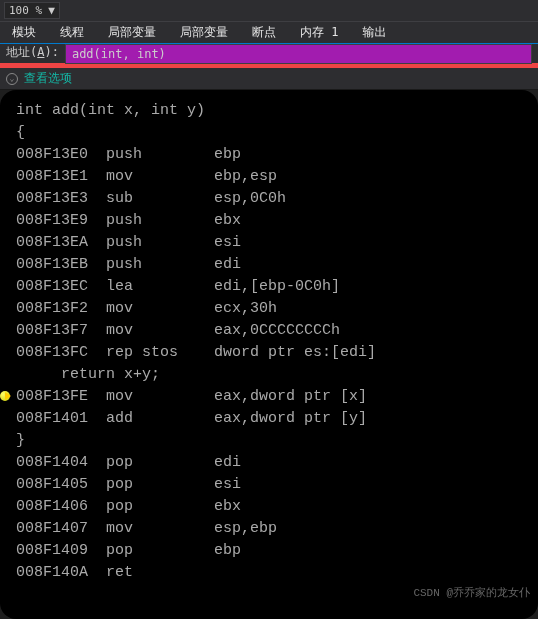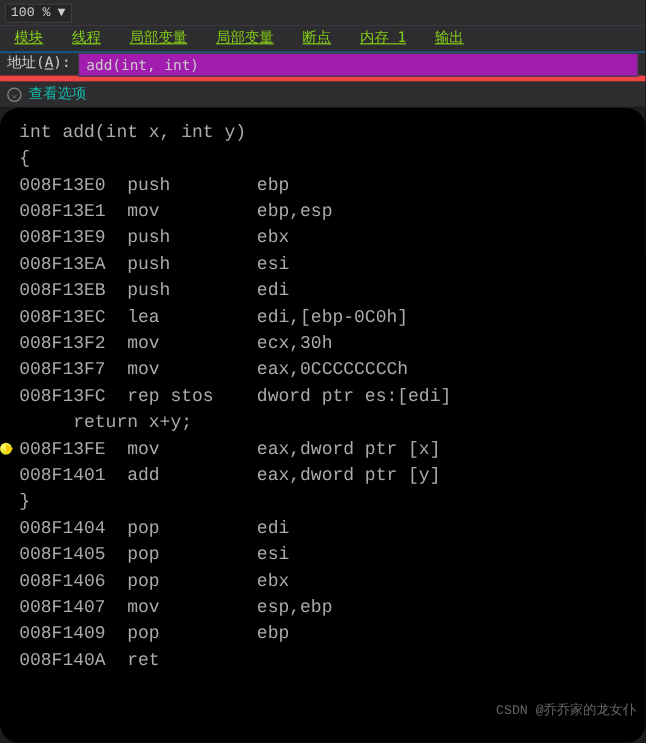--- a/index.html
+++ b/index.html
@@ -19,39 +19,37 @@
       align-items: center;
       height: 22px;
       padding: 0 4px;
     }
     .zoom-box {
       display: flex;
       align-items: center;
       border: 1px solid #3e3e42;
       padding: 1px 4px;
       background: #252526;
-      font-family: Liberation Mono, monospace;
     }
     .zoom-box span { font-size: 11px; color: #ccc; }
     .dropdown-arrow { margin-left: 6px; font-size: 8px; color: #ccc; }
     .tabs {
       background: #2d2d30;
       border-bottom: 1px solid #007acc;
       display: flex;
       height: 22px;
       align-items: stretch;
     }
     .tab {
       padding: 3px 12px;
-      color: #84cc16;
+      color: #e5e5e5;
       font-size: 12px;
       cursor: pointer;
       display: flex;
-      align-items: flex-end;
-      text-decoration: underline;
+      align-items: center;
     }
     .address-bar {
       background: #2d2d30;
       border-bottom: 5px solid #ef4444;
       display: flex;
       align-items: flex-start;
       height: 24px;
       padding: 0 6px;
     }
     .address-label { color: #ccc; font-size: 12px; margin-right: 6px; }
@@ -173,20 +171,21 @@
 <div class="options-bar">
   <span class="chevron">⌄</span>
   <span class="options-label">查看选项</span>
 </div>
 
 <div class="disasm" id="disasm">
   <div class="line">int add(int x, int y)</div>
     <div class="line">{</div>
     <div class="line">008F13E0  push        ebp</div>
     <div class="line">008F13E1  mov         ebp,esp</div>
+    <div class="line">008F13E3  sub         esp,0C0h</div>
     <div class="line">008F13E9  push        ebx</div>
     <div class="line">008F13EA  push        esi</div>
     <div class="line">008F13EB  push        edi</div>
     <div class="line">008F13EC  lea         edi,[ebp-0C0h]</div>
     <div class="line">008F13F2  mov         ecx,30h</div>
     <div class="line">008F13F7  mov         eax,0CCCCCCCCh</div>
     <div class="line">008F13FC  rep stos    dword ptr es:[edi]</div>
     <div class="line">     return x+y;</div>
     <div class="line"><span class="bp-arrow"></span>008F13FE  mov         eax,dword ptr [x]</div>
     <div class="line">008F1401  add         eax,dword ptr [y]</div>

